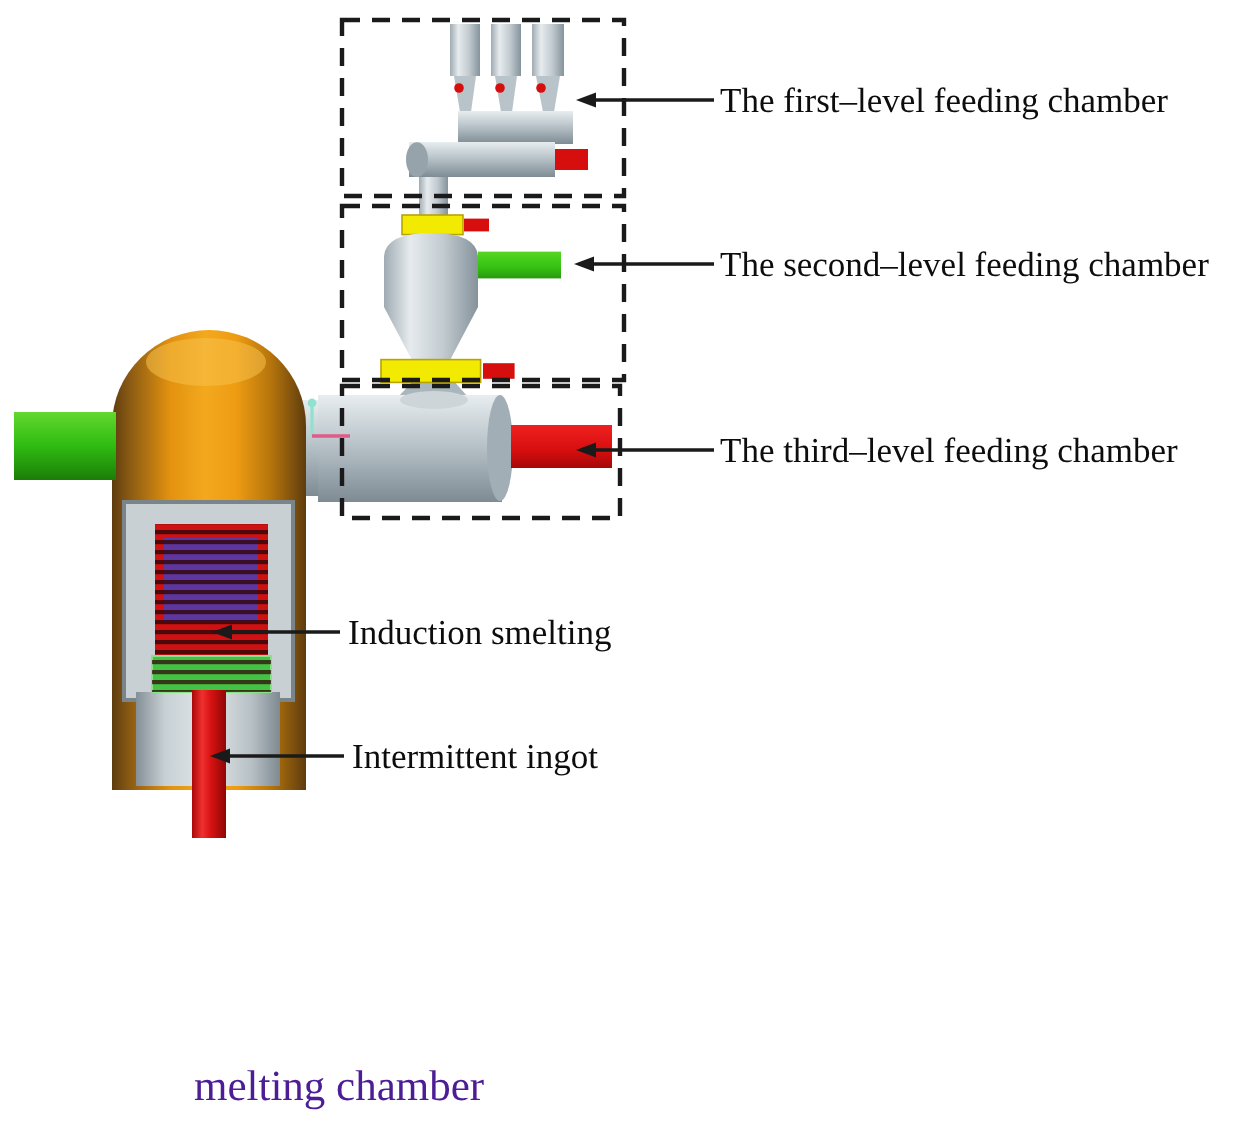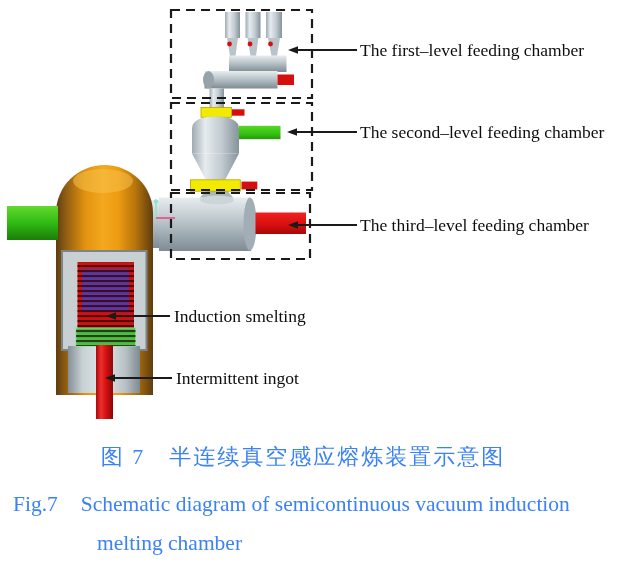--- a/index.html
+++ b/index.html
@@ -1,17 +1,17 @@
 <!DOCTYPE html>
 <html style="--vessel-orange: #ef9b13; --vessel-dark-brown: #5e3c0e; --pipe-green: #2fbb12; --chamber-gray: #b9c4ca; --flange-yellow: #f2ea00; --stub-red: #d60e0e; --coil-red: #cf1111; --coil-stripe-dark: #30060a; --melt-blue: #4040c4; --coil-green: #43c243; --ingot-red: #d81212; --marker-cyan: #8fe2cf; --marker-pink: #e05a8a; --line-black: #1a1a1a;"><head>
 <meta charset="utf-8">
 <style>
   html,body{margin:0;padding:0;background:#ffffff;}
   .page{position:relative;width:624px;height:561px;background:#ffffff;overflow:hidden;
-        font-family:"Liberation Serif","DejaVu Serif",serif;color:#3b82f6;}
+        font-family:"Liberation Serif","DejaVu Serif",serif;color:#4c1d95;}
   .diagram{position:absolute;left:0;top:0;}
   svg text{font-family:"Liberation Serif","DejaVu Serif",serif;font-size:17.5px;fill:#0d0d0d;}
   .caption-zh{position:absolute;top:442px;left:0;width:606px;text-align:center;
               font-size:22px;letter-spacing:2px;}
   .caption-en1{position:absolute;top:492px;left:13px;font-size:21.5px;white-space:nowrap;}
   .caption-en1 .fig{display:inline-block;margin-right:23px;}
   .caption-en2{position:absolute;top:531px;left:97px;font-size:21.5px;white-space:nowrap;}
 </style>
 </head>
 <body>
@@ -161,18 +161,14 @@
       <polygon points="106,316 116,312.2 116,319.8" style="fill:var(--line-black)"></polygon>
       <text x="174" y="322">Induction smelting</text>
     </g>
     <g>
       <line x1="113" y1="378" x2="172" y2="378" stroke-width="1.8" style="stroke:var(--line-black)"></line>
       <polygon points="105,378 115,374.2 115,381.8" style="fill:var(--line-black)"></polygon>
       <text x="176" y="384">Intermittent ingot</text>
     </g>
   </svg>
 
-  <div class="caption-zh">图 7　半连续真空感应熔炼装置示意图</div>
-  <div class="caption-en1">
-    <span class="fig">Fig.7</span><span>Schematic diagram of semicontinuous vacuum induction</span>
-  </div>
   <div class="caption-en2">melting chamber</div>
 </div>
 
 </body></html>

